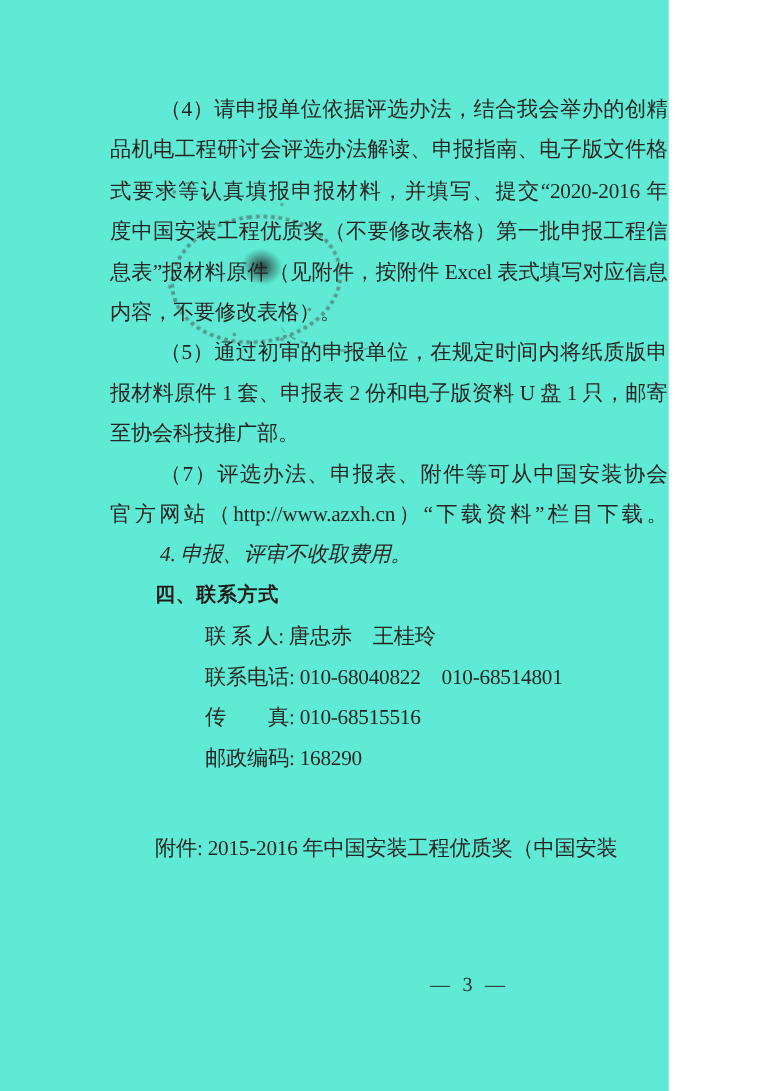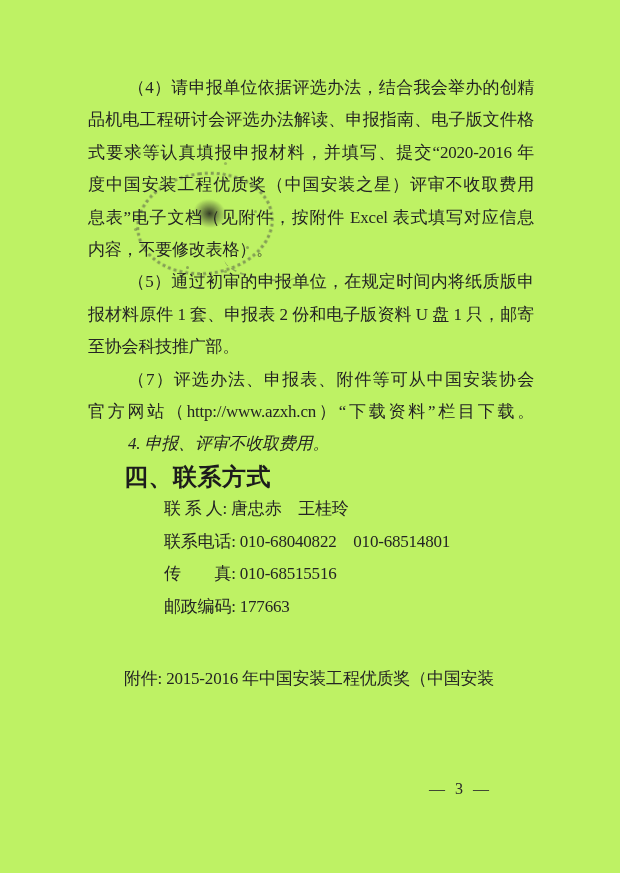--- a/index.html
+++ b/index.html
@@ -1,35 +1,35 @@
 <!DOCTYPE html>
 <html><head>
 <meta charset="utf-8">
 <style>
   html,body{margin:0;padding:0;background:#ffffff;}
   .page{
     position:relative;
-    width:620px;height:873px;
-    background:#bef264;
+    width:535px;height:873px;
+    background:#5eead4;
     font-family:"Liberation Serif","DejaVu Serif",serif;
     color:#242424;
     overflow:hidden;
   }
   .content{
     position:absolute;left:88px;top:72px;width:446px;
     font-size:17px;letter-spacing:-0.2px;
   }
   .line{min-height:32.4px;line-height:32.4px;}
   .justify{text-align:justify;text-align-last:justify;}
   .first{text-indent:40px;}
   .single{text-indent:40px;font-style:italic;}
   .attach{text-indent:36px;}
   .heading{
     font-family:"Liberation Sans","DejaVu Sans",sans-serif;
-    font-weight:bold;font-size:24px;text-indent:36px;letter-spacing:0.5px;
+    font-weight:bold;font-size:16px;text-indent:36px;letter-spacing:0.5px;
     color:#1c1c1c;
   }
   .contact{text-indent:38px;}
   .clabel{display:inline-block;min-width:70px;text-align:center;}
   .csep{padding-right:4px;}
   .spacer{height:40px;}
   .pagenum{
     position:absolute;top:780px;right:128px;
     font-size:16px;letter-spacing:3px;color:#2a2a2a;
   }
@@ -80,33 +80,33 @@
     <div class="stamp-ring"></div>
     <div class="stamp-blob"></div>
     <div class="stamp-tail"></div>
     <div class="stamp-specks"></div>
   </div>
 
   <div class="content" id="content">
       <div class="line first justify">（4）请申报单位依据评选办法，结合我会举办的创精</div>
       <div class="line justify">品机电工程研讨会评选办法解读、申报指南、电子版文件格</div>
       <div class="line justify">式要求等认真填报申报材料，并填写、提交“2020-2016 年</div>
-      <div class="line justify">度中国安装工程优质奖（中国安装之星）评审不收取费用</div>
-      <div class="line justify">息表”电子文档（见附件，按附件 Excel 表式填写对应信息</div>
+      <div class="line justify">度中国安装工程优质奖（不要修改表格）第一批申报工程信</div>
+      <div class="line justify">息表”报材料原件（见附件，按附件 Excel 表式填写对应信息</div>
       <div class="line">内容，不要修改表格）。</div>
       <div class="line first justify">（5）通过初审的申报单位，在规定时间内将纸质版申</div>
       <div class="line justify">报材料原件 1 套、申报表 2 份和电子版资料 U 盘 1 只，邮寄</div>
       <div class="line">至协会科技推广部。</div>
       <div class="line first justify">（7）评选办法、申报表、附件等可从中国安装协会</div>
       <div class="line justify">官方网站（http://www.azxh.cn）“下载资料”栏目下载。</div>
       <div class="line single">4. 申报、评审不收取费用。</div>
       <div class="line heading">四、联系方式</div>
       <div class="line contact"><span class="clabel">联 系 人</span><span class="csep">:</span><span class="cvalue">唐忠赤　王桂玲</span></div>
       <div class="line contact"><span class="clabel">联系电话</span><span class="csep">:</span><span class="cvalue">010-68040822　010-68514801</span></div>
       <div class="line contact"><span class="clabel">传　　真</span><span class="csep">:</span><span class="cvalue">010-68515516</span></div>
-      <div class="line contact"><span class="clabel">邮政编码</span><span class="csep">:</span><span class="cvalue">177663</span></div>
+      <div class="line contact"><span class="clabel">邮政编码</span><span class="csep">:</span><span class="cvalue">168290</span></div>
       <div class="spacer"></div>
       <div class="line attach">附件: 2015-2016 年中国安装工程优质奖（中国安装</div>
     </div>
 
   <div class="pagenum">— 3 —</div>
 
 </div>
 
 </body></html>

